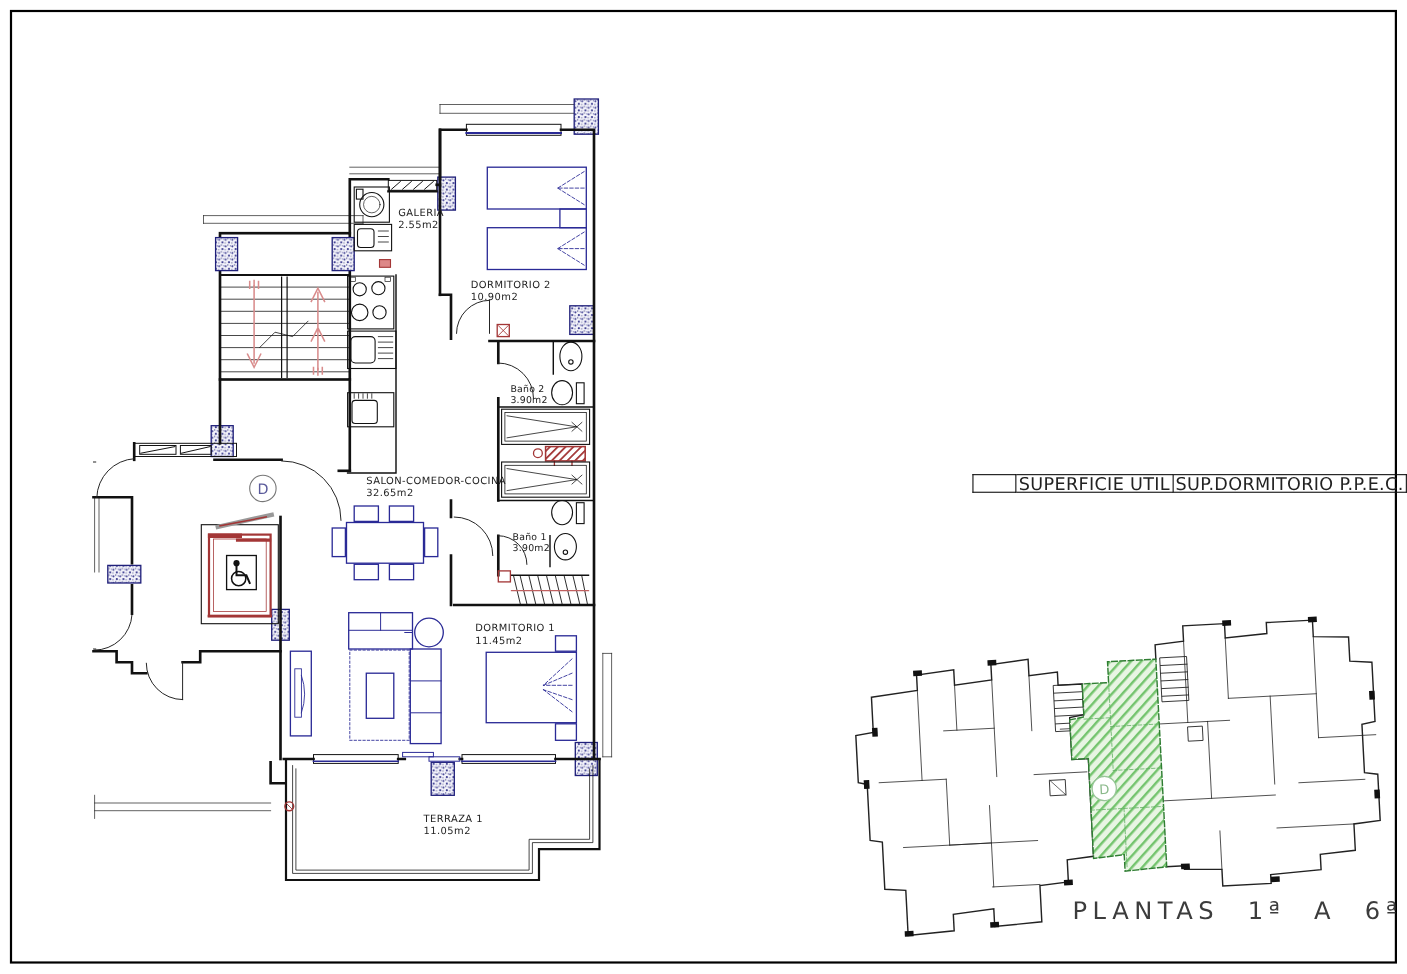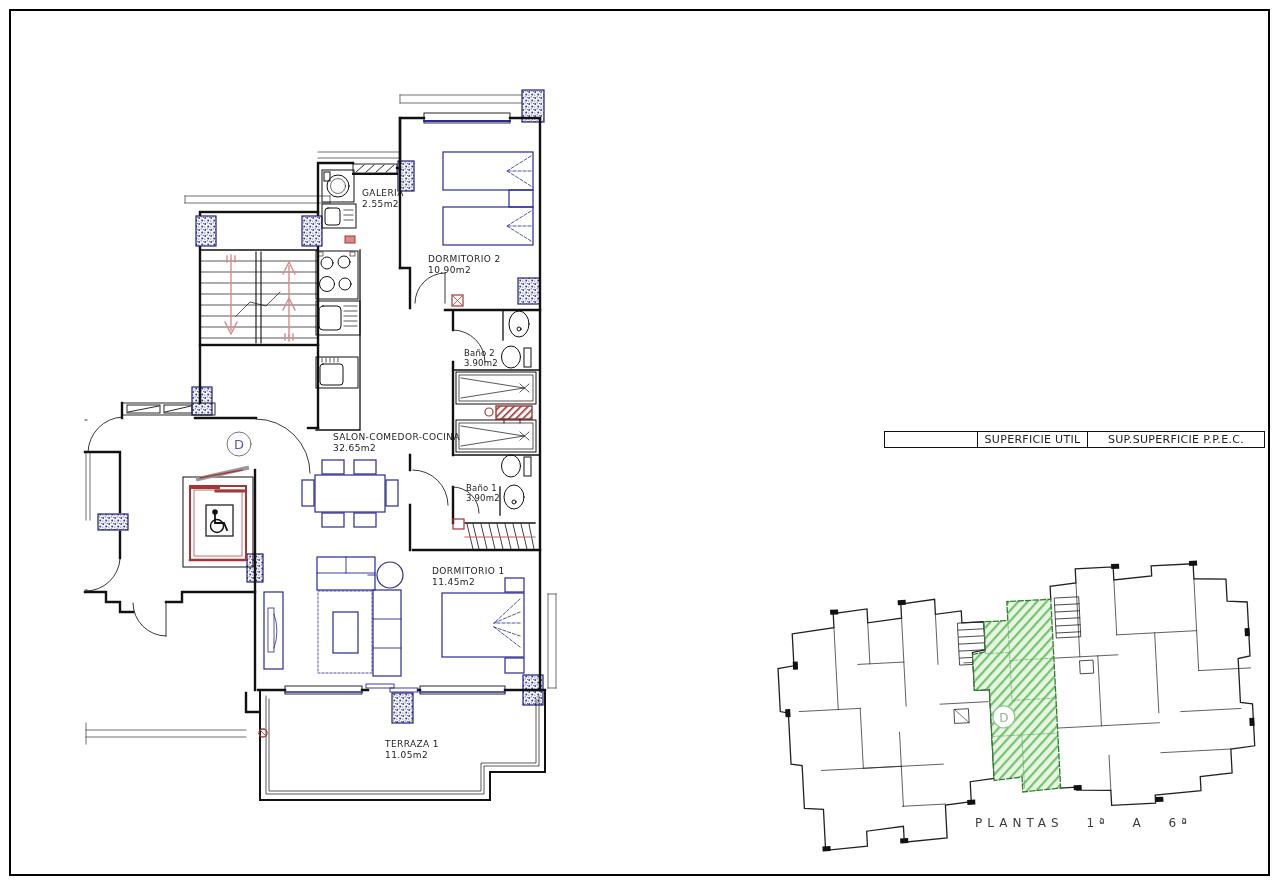--- a/index.html
+++ b/index.html
@@ -1,25 +1,25 @@
 <!DOCTYPE html>
 <html><head>
 <meta charset="utf-8">
 <style>
   html,body{margin:0;padding:0;background:#fff;width:1279px;height:885px;overflow:hidden;
     font-family:"DejaVu Sans","Liberation Sans",sans-serif;}
   .sheet{position:absolute;left:9px;top:9px;right:9px;bottom:9px;border:2.5px solid #000;background:#fff;}
   svg{position:absolute;left:0;top:0;}
   
   .sumtab{position:absolute;left:884px;top:431px;border-collapse:collapse;table-layout:fixed;}
-  .sumtab td{border:1.2px solid #111;height:15px;padding:0 2px;font-size:11px;color:#222;
+  .sumtab td{border:1.2px solid #111;height:15px;padding:0 2px;font-size:16px;color:#222;
     text-align:center;white-space:nowrap;letter-spacing:.3px;line-height:14px;}
   .c1{width:88px}.c2{width:105px}.c3{width:172px}
   
-  .caption{position:absolute;left:975px;top:816px;width:280px;font-size:12px;color:#3c3c3c;
+  .caption{position:absolute;left:975px;top:816px;width:280px;font-size:22px;color:#3c3c3c;
     letter-spacing:5px;word-spacing:14px;white-space:nowrap;}
   .lbl{fill:#222;font-size:9px;letter-spacing:.4px;}
   .lbl2{fill:#222;font-size:8.5px;letter-spacing:.2px;}
 </style>
 </head>
 <body>
 
 <div class="sheet"></div>
 
 <svg width="1279" height="885" viewBox="0 0 1279 885">
@@ -369,18 +369,18 @@
       <text x="1003" y="721" text-anchor="middle" font-size="12" fill="#8ab98a">D</text>
     </g>
   </g>
 </svg>
 
 <table class="sumtab">
   <tbody>
       <tr>
     <td class="c1"></td>
     <td class="c2">SUPERFICIE UTIL</td>
-    <td class="c3">SUP.SUPERFICIE P.P.E.C.</td>
+    <td class="c3">SUP.DORMITORIO P.P.E.C.</td>
   </tr>
 </tbody>
   </table>
 
 <div class="caption">PLANTAS 1ª A 6ª</div>
 
 </body></html>

